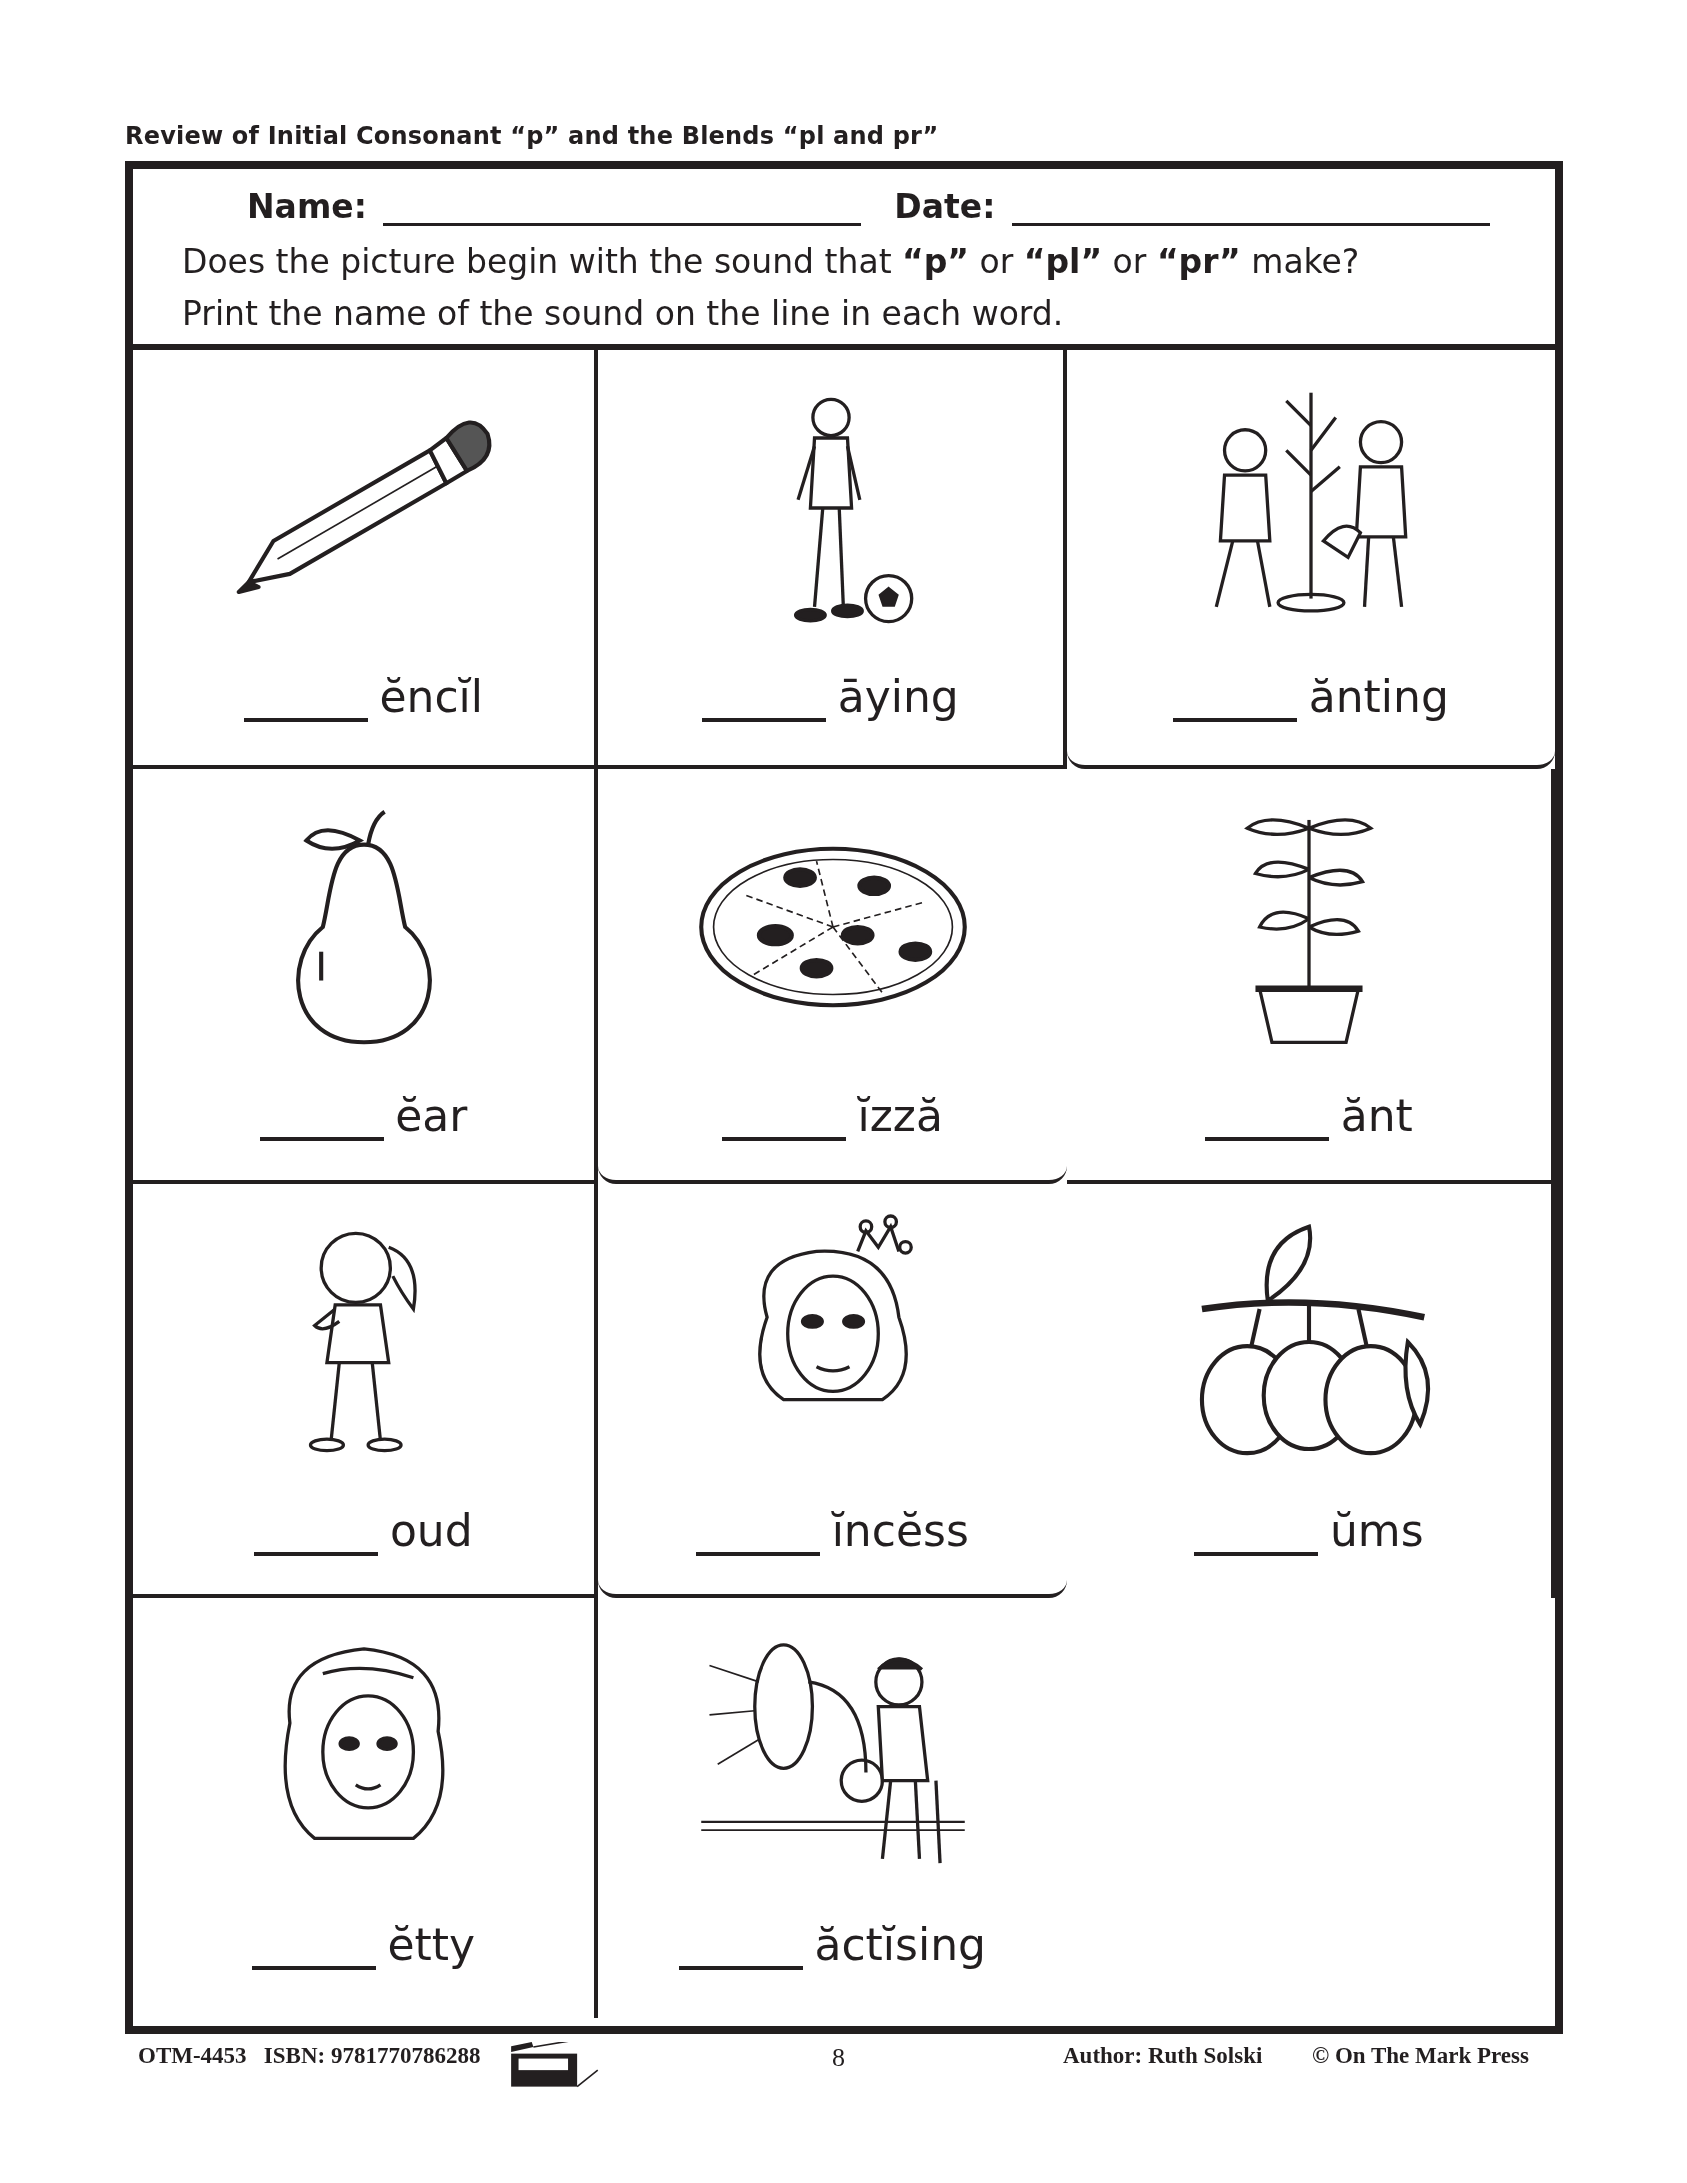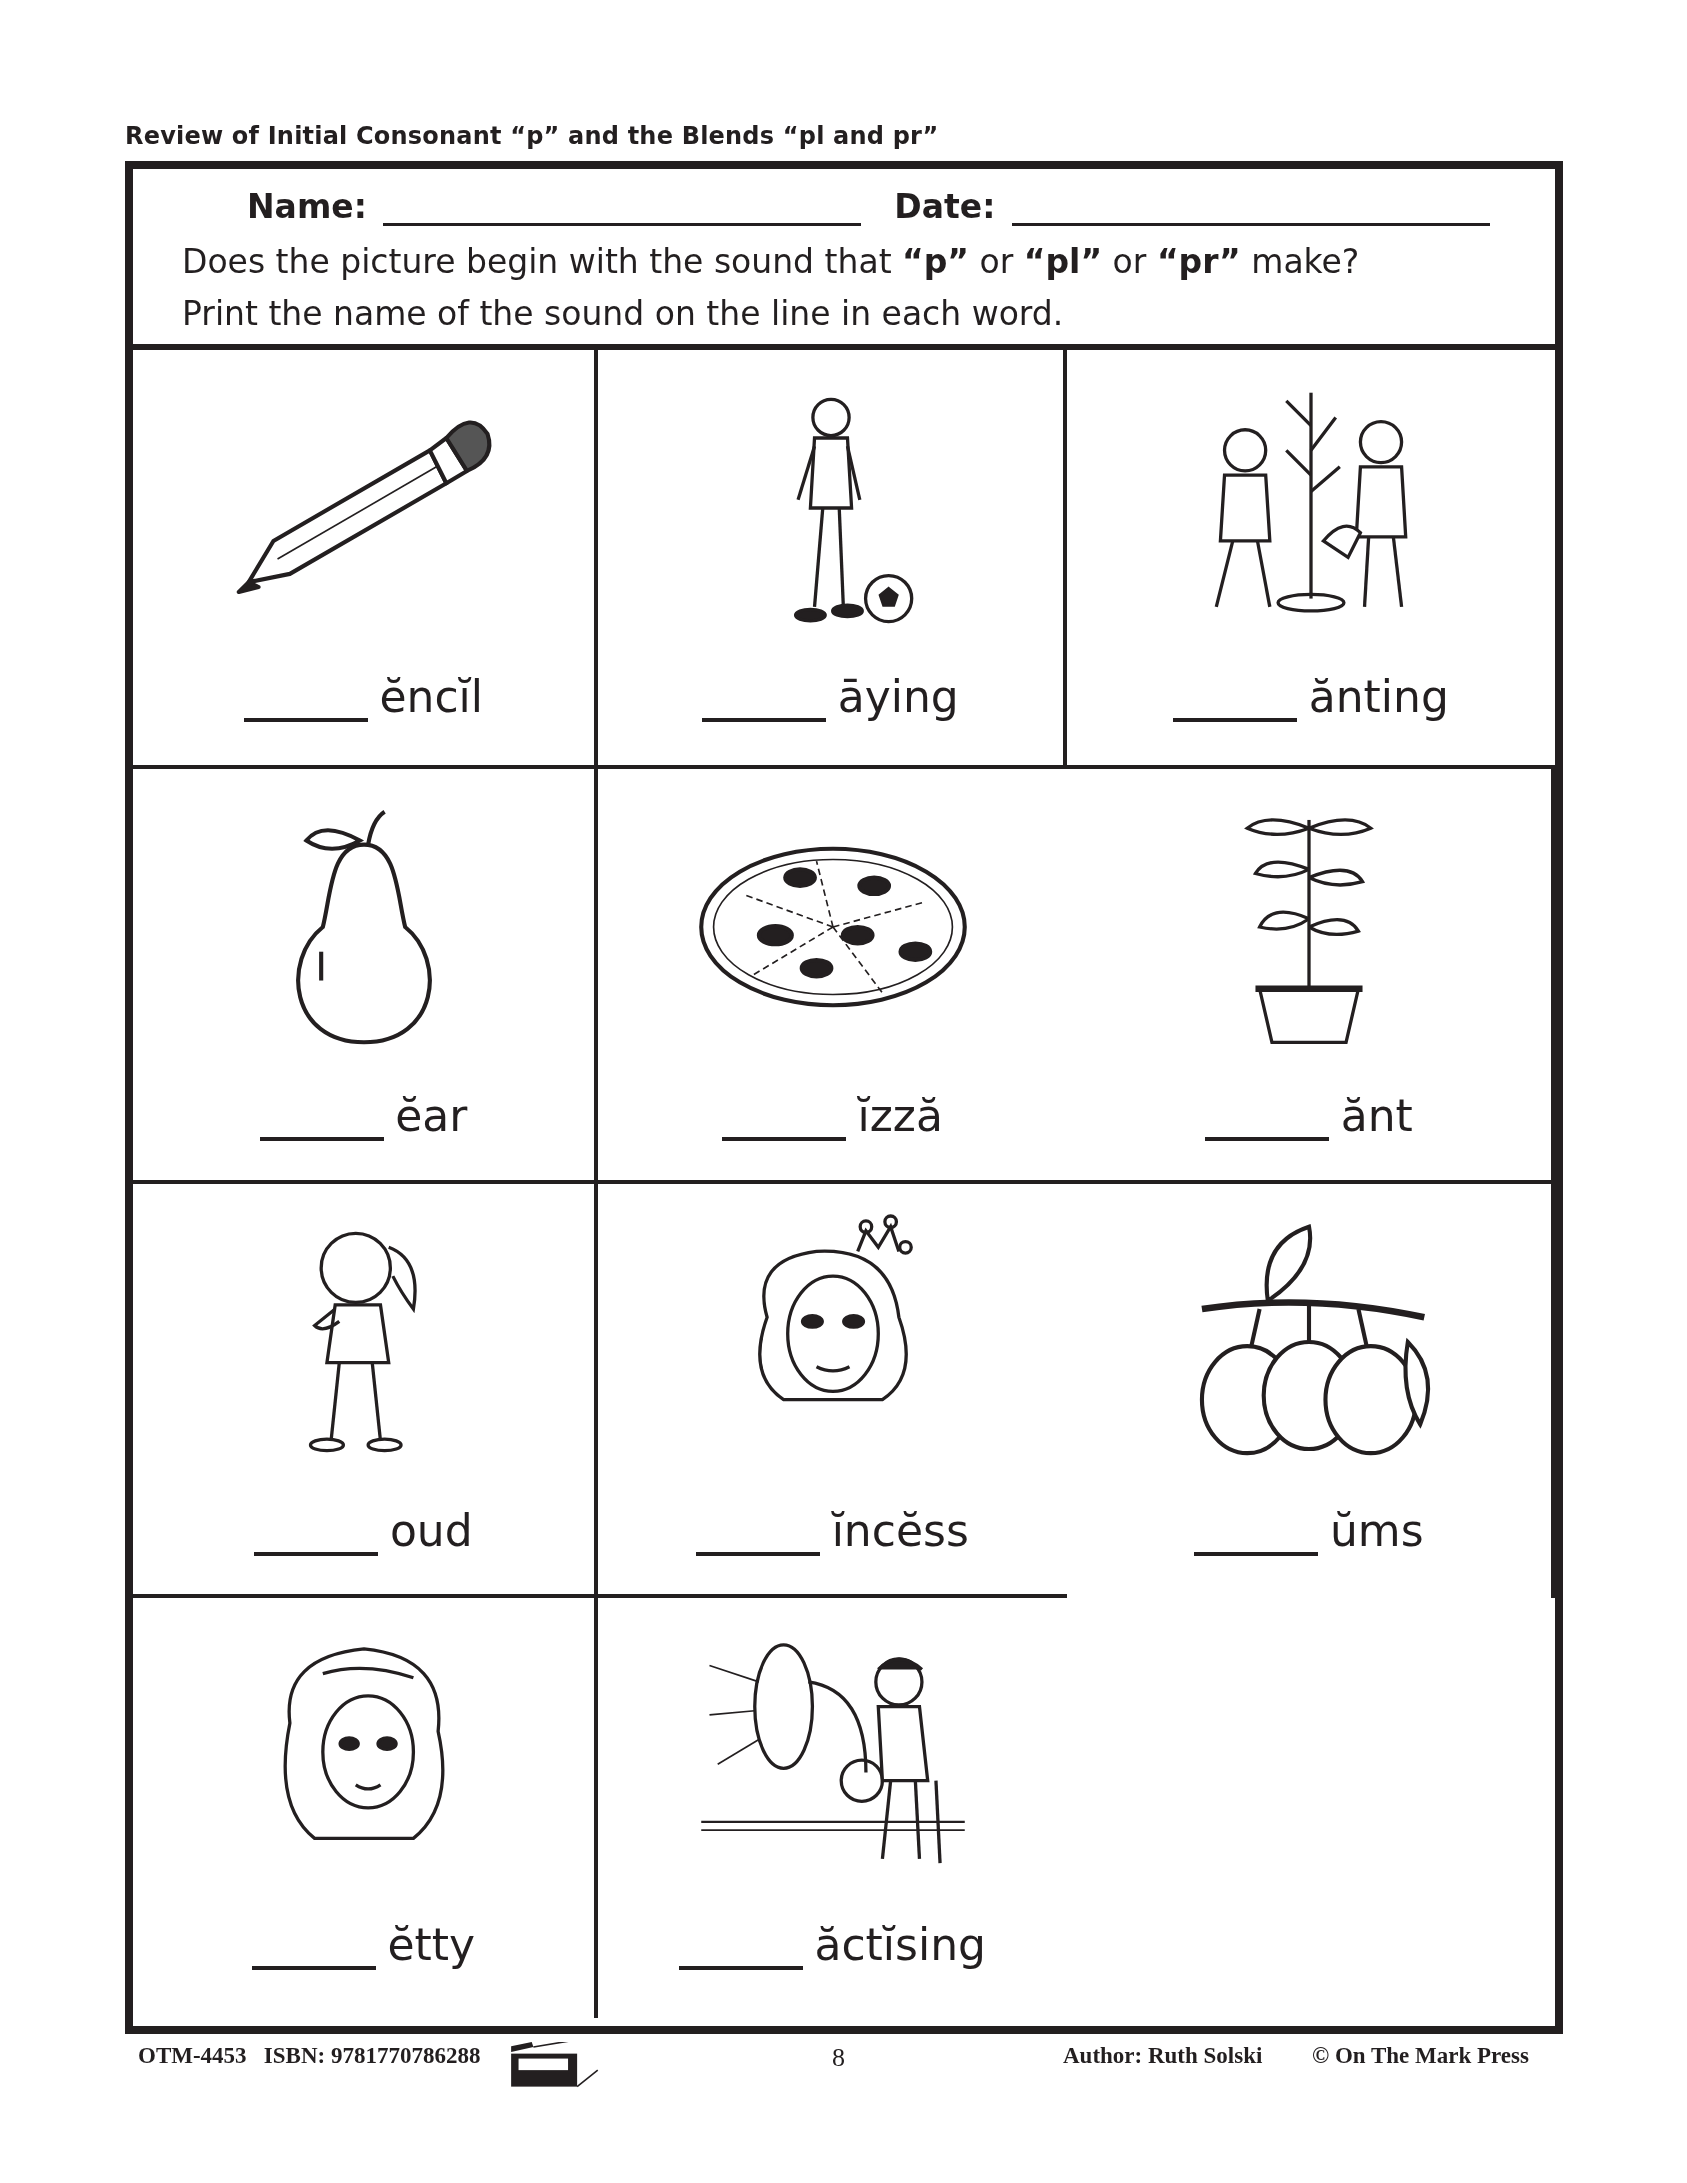--- a/index.html
+++ b/index.html
@@ -10,21 +10,21 @@
   .name-row { position:absolute; left:82px; top:18px; font-size:33px; font-weight:bold; display:flex; align-items:flex-end;margin-left:32px; }
   .name-row .line { display:inline-block; border-bottom:3.3px solid #231f20; height:30px; margin-left:16.5px; }
   .name-line { width:478px; margin-right:33px; }
   .date-line { width:478px; }
   .instr { position:absolute; left:49px; font-size:33px; white-space:nowrap; }
   .instr1 { top:73px; }
   .instr2 { top:125px; }
   .instr b { font-weight:bold; }
   .grid { position:absolute; left:0; top:181px; right:0; bottom:0; display:grid; grid-template-columns:465px 469px 488px; grid-template-rows:419px 415px 414px 420px; }
   .cell { position:relative; box-sizing:border-box; border-right:4.1px solid #231f20; border-bottom:4.1px solid #231f20; }
-  .cell.c3 { border-right:none; }
+  .cell.c3 { border-right:none;border-radius:18px; }
   .cell.r4 { border-bottom:none; }
   .pic { position:absolute; left:0; right:0; top:18px; height:280px; display:flex; align-items:center; justify-content:center; }
   .pic svg { width:280px; height:264px; }
   .label { position:absolute; left:0; right:0; top:321px; display:flex; justify-content:center; align-items:flex-end; font-size:44px; }
   .blank { display:inline-block; width:124px; border-bottom:4.1px solid #231f20; height:43px; margin-right:11.5px; }
   .footer { position:absolute; top:2043px; font-family:"Liberation Serif", serif; font-weight:bold; font-size:23px; }
   .f-code { left:125px;margin-left:13px; }
   .f-page { left:832px; font-weight:normal; font-size:26px; }
   .f-author { left:1063px; }
   .f-press { left:1312px; }

